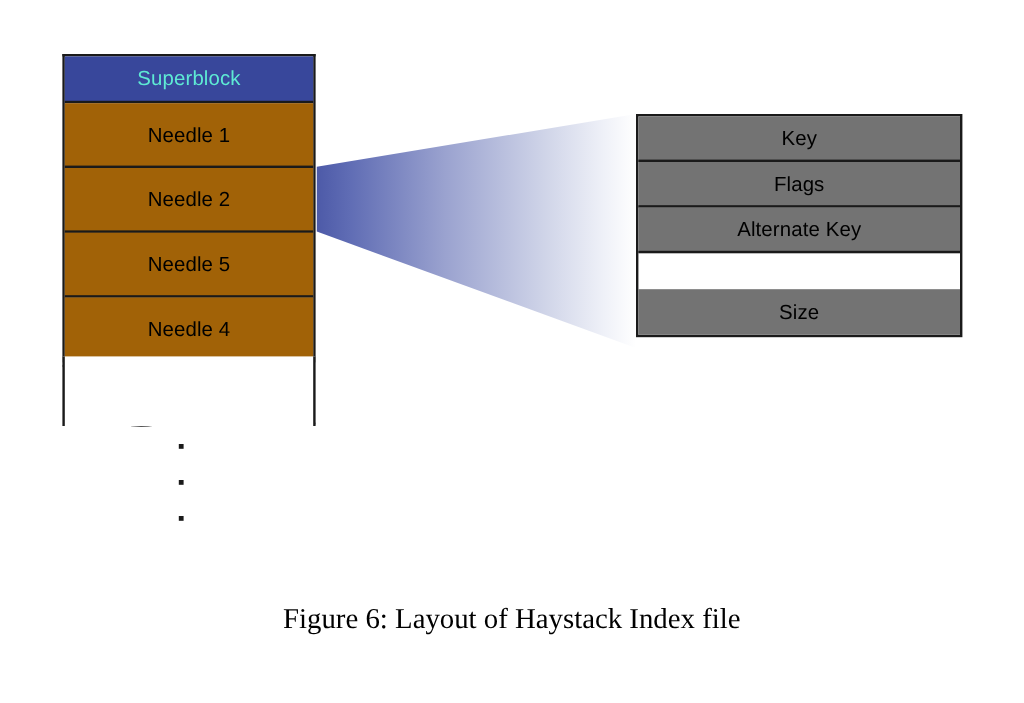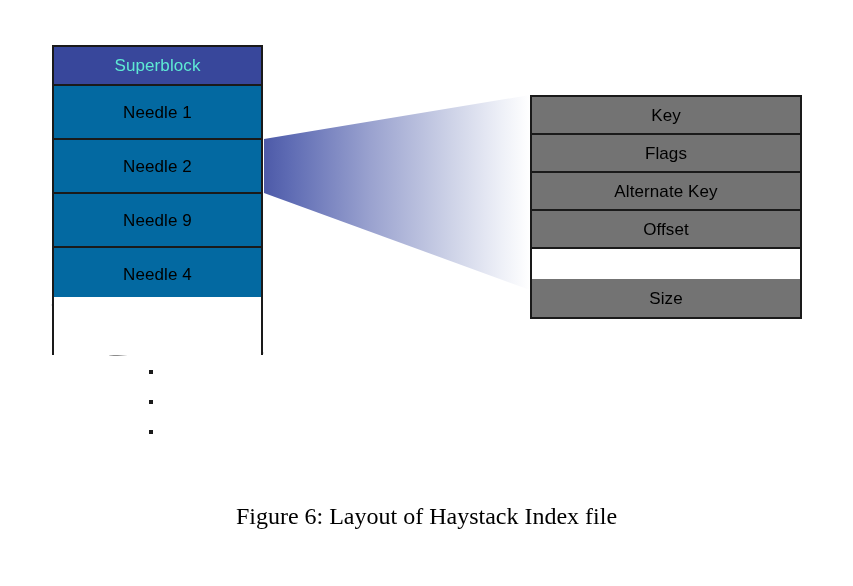--- a/index.html
+++ b/index.html
@@ -48,21 +48,21 @@
 
   .index-row {
     box-sizing: border-box;
     width: 100%;
     border-bottom: 2px solid #1a1a1a;
     display: flex;
     align-items: center;
     justify-content: center;
     font-size: 17px;
     line-height: 1;
-    background: #0369a1;
+    background: #a16207;
     letter-spacing: 0.1px;
   }
 
   .index-row.superblock {
     height: 39px;
     background: #38479b;
     color: #5eead4;
   }
 
   .index-row.needle {
@@ -166,21 +166,21 @@
     <div class="index-row superblock">
       <span>Superblock</span>
     </div>
     <div class="index-row needle">
       <span>Needle 1</span>
     </div>
     <div class="index-row needle">
       <span>Needle 2</span>
     </div>
     <div class="index-row needle">
-      <span>Needle 9</span>
+      <span>Needle 5</span>
     </div>
     <div class="index-row needle">
       <span>Needle 4</span>
     </div>
   </div>
 
   <div id="index-file-stub"></div>
 
   <div id="continuation-dots">
     <span class="dot d1"></span>
@@ -192,22 +192,19 @@
     <div class="record-row">
       <span>Key</span>
     </div>
     <div class="record-row">
       <span>Flags</span>
     </div>
     <div class="record-row">
       <span>Alternate Key</span>
     </div>
     <div class="record-row">
-      <span>Offset</span>
-    </div>
-    <div class="record-row">
       <span>Size</span>
     </div>
   </div>
 
   <div id="figure-caption">Figure 6: Layout of Haystack Index file</div>
 
 </div>
 
 </body></html>

